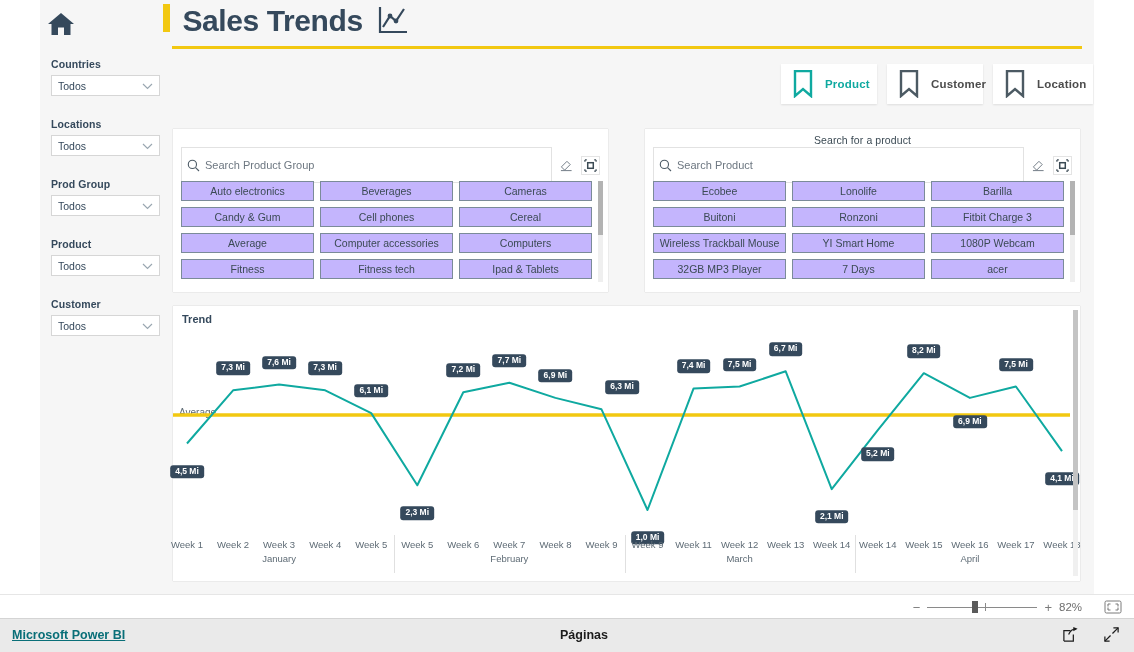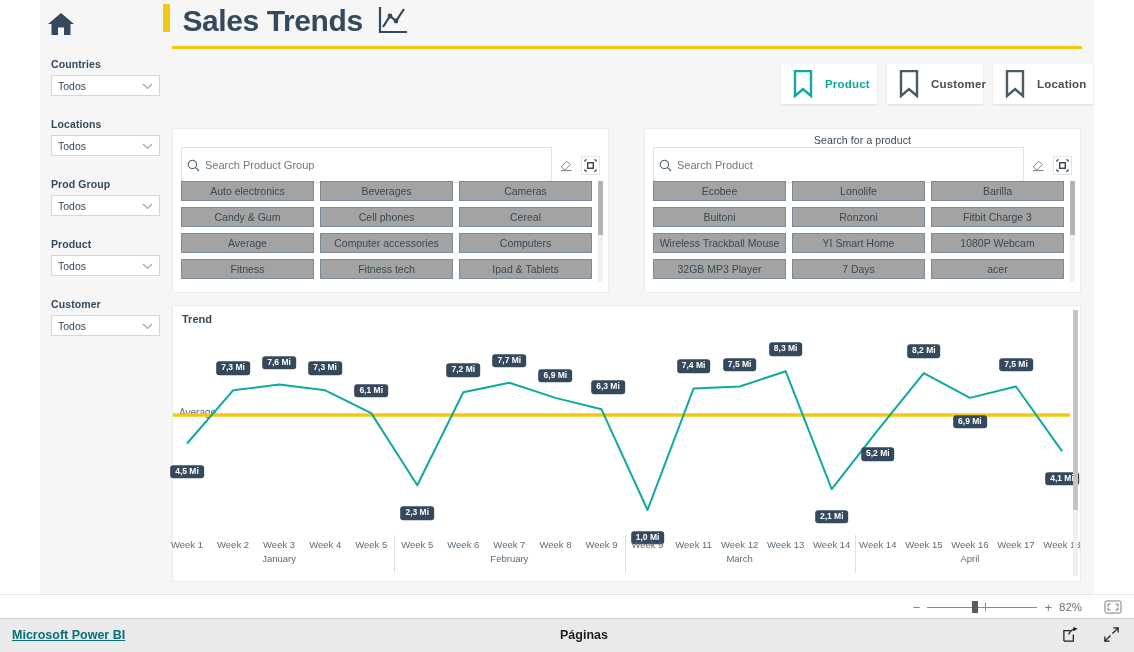--- a/index.html
+++ b/index.html
@@ -114,21 +114,21 @@
     border:1px solid #e4e4e4; background:#fff;
   }
   .icon-btn.nb { border-color:transparent; }
   .tile-grid {
     position:absolute; left:8px; top:52px; right:16px; bottom:8px;
     display:grid; grid-template-columns:repeat(3, 1fr);
     grid-auto-rows:20px; gap:6px 6px;
     overflow:hidden;
   }
   .tile {
-    border:1px solid #7b8b99; background:#a3a3a3;
+    border:1px solid #7b8b99; background:#c4b5fd;
     display:flex; align-items:center; justify-content:center;
     font-size:10.5px; color:#3b4a54; white-space:nowrap; overflow:hidden;
   }
   .panel-scroll {
     position:absolute; right:5px; top:52px; width:5px; bottom:10px;
     background:#efefef;
   }
   .panel-scroll .thumb {
     position:absolute; left:0; top:0; width:5px; height:54px;
     background:#b3b3b3;
@@ -427,25 +427,25 @@
     <div id="labels-layer">
         <div class="dlabel" style="left: 14px; top: 165.5px;">4,5 Mi</div>
         <div class="dlabel" style="left: 60.0526px; top: 62.3px;">7,3 Mi</div>
         <div class="dlabel" style="left: 106.105px; top: 56.6px;">7,6 Mi</div>
         <div class="dlabel" style="left: 152.158px; top: 62.3px;">7,3 Mi</div>
         <div class="dlabel" style="left: 198.211px; top: 85.1px;">6,1 Mi</div>
         <div class="dlabel" style="left: 244.263px; top: 207.3px;">2,3 Mi</div>
         <div class="dlabel" style="left: 290.316px; top: 64.2px;">7,2 Mi</div>
         <div class="dlabel" style="left: 336.368px; top: 54.7px;">7,7 Mi</div>
         <div class="dlabel" style="left: 382.421px; top: 69.9px;">6,9 Mi</div>
-        <div class="dlabel" style="left: 435px; top: 81.3px;">6,3 Mi</div>
+        <div class="dlabel" style="left: 449px; top: 81.3px;">6,3 Mi</div>
         <div class="dlabel" style="left: 474.526px; top: 232px;">1,0 Mi</div>
         <div class="dlabel" style="left: 520.579px; top: 60.4px;">7,4 Mi</div>
         <div class="dlabel" style="left: 566.632px; top: 58.5px;">7,5 Mi</div>
-        <div class="dlabel" style="left: 612.684px; top: 43.3px;">8,3 Mi</div>
+        <div class="dlabel" style="left: 612.684px; top: 43.3px;">6,7 Mi</div>
         <div class="dlabel" style="left: 658.737px; top: 211.1px;">2,1 Mi</div>
         <div class="dlabel" style="left: 704.789px; top: 148.2px;">5,2 Mi</div>
         <div class="dlabel" style="left: 750.842px; top: 45.2px;">8,2 Mi</div>
         <div class="dlabel" style="left: 796.895px; top: 115.9px;">6,9 Mi</div>
         <div class="dlabel" style="left: 842.947px; top: 58.5px;">7,5 Mi</div>
         <div class="dlabel" style="left: 889px; top: 173.1px;">4,1 Mi</div>
       </div>
     <div class="axis" id="axis-layer">
         <div class="xtick" style="left: 14px; top: 6px;">Week 1</div>
         <div class="xtick" style="left: 60.0526px; top: 6px;">Week 2</div>

